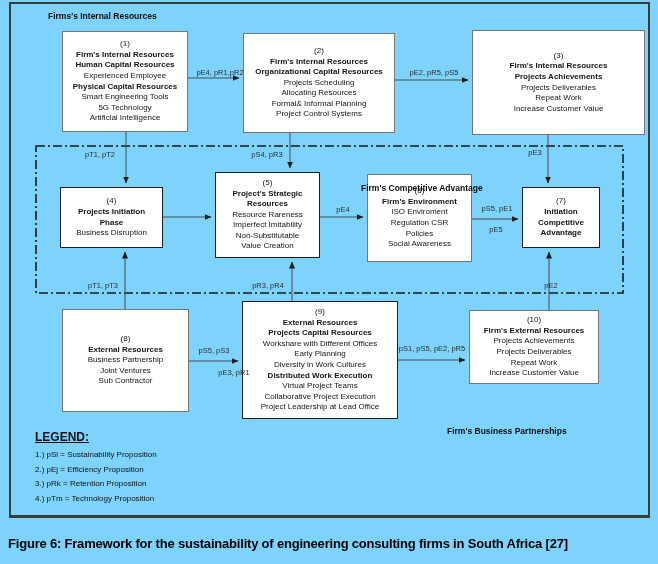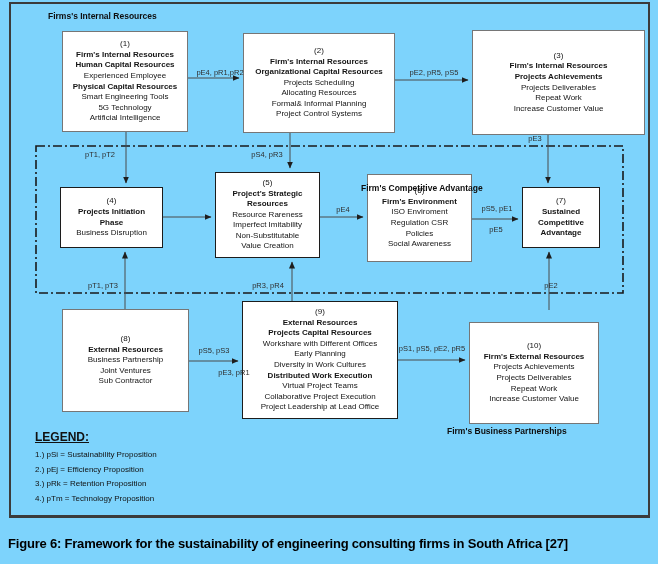--- a/index.html
+++ b/index.html
@@ -25,21 +25,21 @@
            font-weight:bold;color:#000;z-index:3;letter-spacing:-0.2px;}
   #box1{left:62px;top:31px;width:126px;height:101px;}
   #box2{left:243px;top:33px;width:152px;height:100px;}
   #box3{left:472px;top:30px;width:173px;height:105px;}
   #box4{left:60px;top:187px;width:103px;height:61px;}
   #box5{left:215px;top:172px;width:105px;height:86px;}
   #box6{left:367px;top:174px;width:105px;height:88px;}
   #box7{left:522px;top:187px;width:78px;height:61px;}
   #box8{left:62px;top:309px;width:127px;height:103px;}
   #box9{left:242px;top:301px;width:156px;height:118px;}
-  #box10{left:469px;top:310px;width:130px;height:102px;margin-top:12px;}
+  #box10{left:469px;top:310px;width:130px;height:74px;}
 </style>
 </head>
 <body>
 
 <div class="stage">
 
   <div class="frame"></div>
 
   <svg class="layer" viewBox="0 0 658 564" xmlns="http://www.w3.org/2000/svg">
     <defs>
@@ -118,21 +118,21 @@
     <span class="bl">(6)</span>
     <span class="bl b">Firm's Environment</span>
     <span class="bl">ISO Enviroment</span>
     <span class="bl">Regulation CSR</span>
     <span class="bl">Policies</span>
     <span class="bl">Social Awareness</span>
   </div>
 
   <div class="box dark" id="box7">
     <span class="bl">(7)</span>
-    <span class="bl b">Sustained</span>
+    <span class="bl b">Initiation</span>
     <span class="bl b">Competitive</span>
     <span class="bl b">Advantage</span>
   </div>
 
   <div class="box" id="box8">
     <span class="bl">(8)</span>
     <span class="bl b">External Resources</span>
     <span class="bl">Business Partnership</span>
     <span class="bl">Joint Ventures</span>
     <span class="bl">Sub Contractor</span>
@@ -157,21 +157,21 @@
     <span class="bl">Projects Achievements</span>
     <span class="bl">Projects Deliverables</span>
     <span class="bl">Repeat Work</span>
     <span class="bl">Increase Customer Value</span>
   </div>
 
   <div class="albl" style="left:220px;top:68px;">pE4, pR1,pR2</div>
   <div class="albl" style="left:434px;top:68px;">pE2, pR5, pS5</div>
   <div class="albl" style="left:100px;top:150px;">pT1, pT2</div>
   <div class="albl" style="left:267px;top:150px;">pS4, pR3</div>
-  <div class="albl" style="left:535px;top:134px;">pE3</div>
+  <div class="albl" style="left:535px;top:148px;">pE3</div>
   <div class="albl" style="left:343px;top:205px;">pE4</div>
   <div class="albl" style="left:497px;top:204px;">pS5, pE1</div>
   <div class="albl" style="left:496px;top:225px;">pE5</div>
   <div class="albl" style="left:103px;top:281px;">pT1, pT3</div>
   <div class="albl" style="left:268px;top:281px;">pR3, pR4</div>
   <div class="albl" style="left:542px;top:281px;padding-left:18px;">pE2</div>
   <div class="albl" style="left:214px;top:346px;">pS5, pS3</div>
   <div class="albl" style="left:214px;top:368px;padding-left:40px;">pE3, pR1</div>
   <div class="albl" style="left:432px;top:344px;">pS1, pS5, pE2, pR5</div>
 

